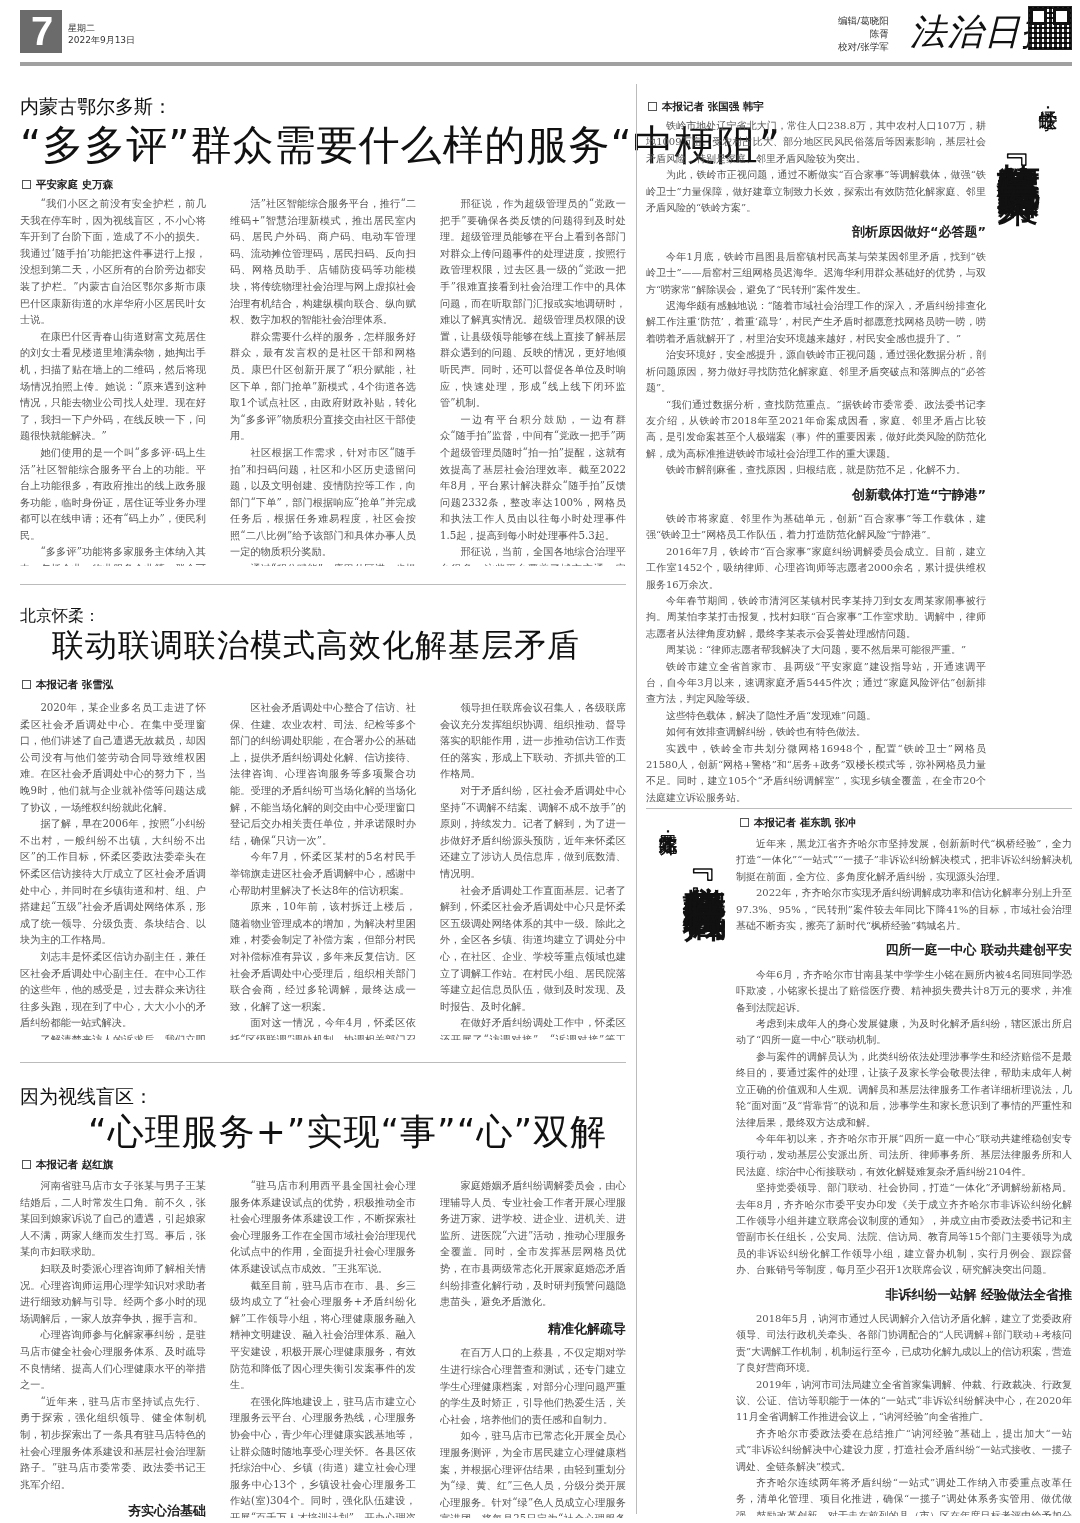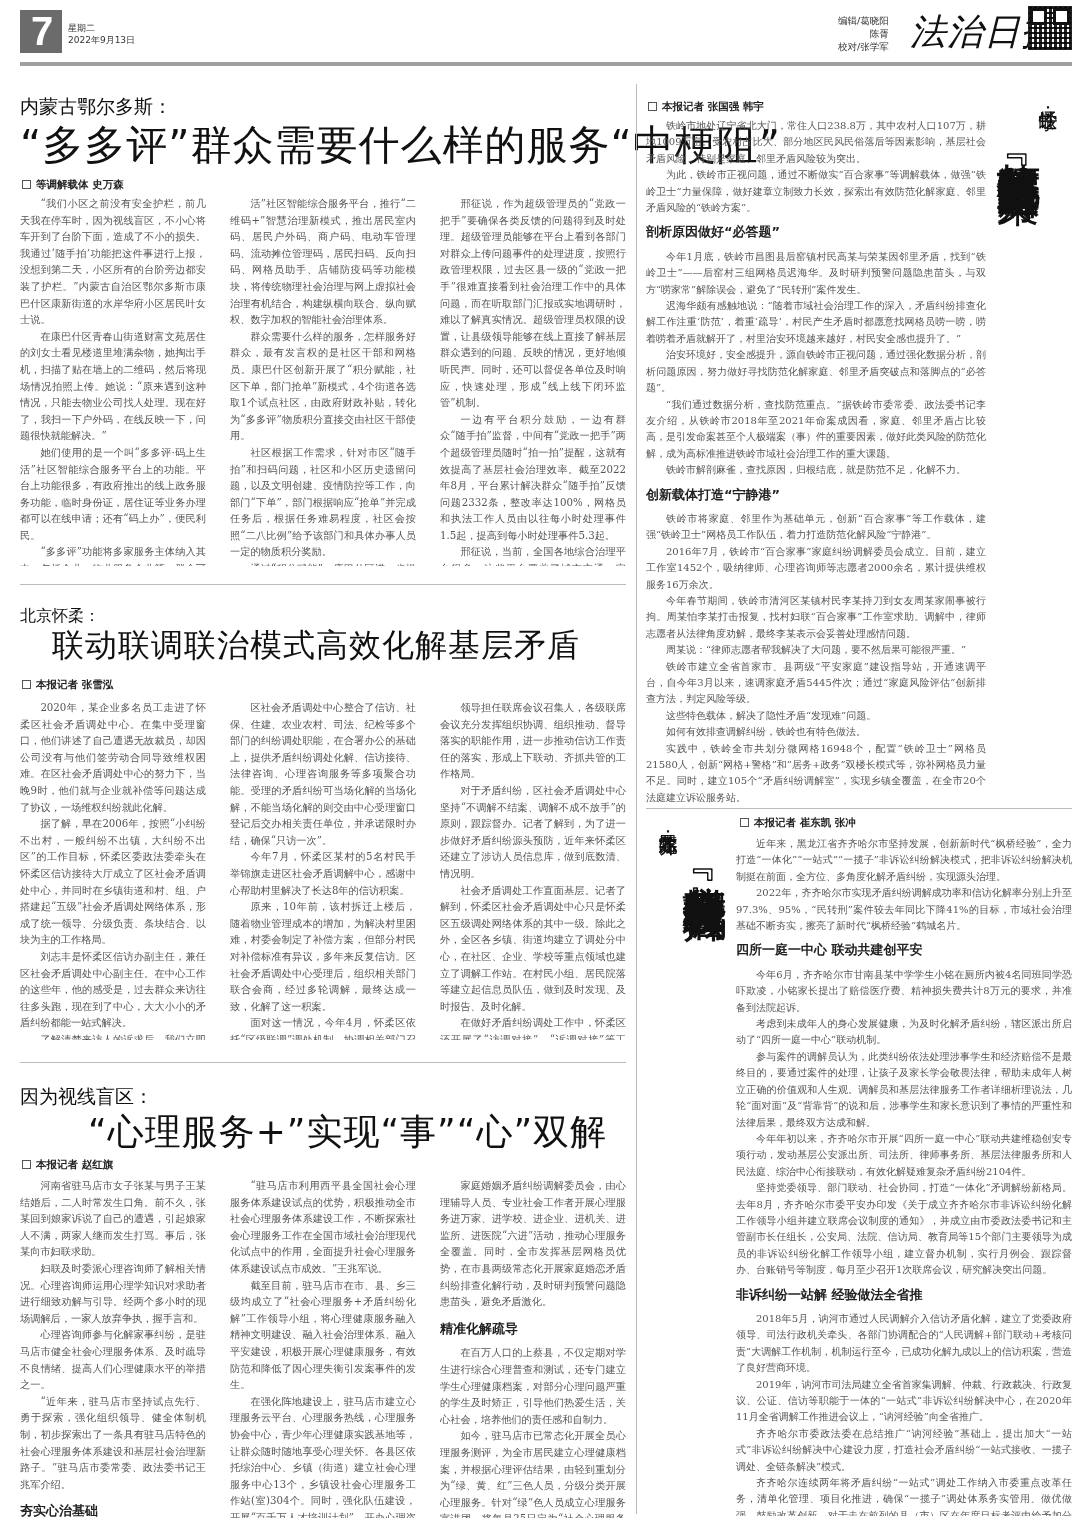--- a/index.html
+++ b/index.html
@@ -25,21 +25,21 @@
   .mast-rule { position: absolute; left: 20px; top: 62px; width: 1052px; height: 4px; background: #a0a0a0; }
 
   
   .kicker { position: absolute; font-size: 19px; color: #111; font-family: "DejaVu Sans", sans-serif; }
   .headline { position: absolute; font-size: 38px; color: #111; font-family: "DejaVu Sans", sans-serif; letter-spacing: 1px; white-space: nowrap; }
   .byline { position: absolute; font-size: 10.5px; color: #222; font-weight: bold; }
   .byline .box { display: inline-block; width: 9px; height: 9px; border: 1px solid #555; margin-right: 5px; vertical-align: -1px; }
   .cols { position: absolute; display: flex; gap: 24px; }
   .col { flex: 1; font-size: 10.2px; line-height: 16.6px; color: #555; text-align: justify; overflow: hidden; font-family: "DejaVu Serif", serif; }
   .col p { text-indent: 2em; }
-  .subhead { font-family: "DejaVu Sans", sans-serif; font-weight: bold; color: #222; text-align: left; font-size: 13px; margin: 10px 0 8px; text-indent: 0 !important; }
+  .subhead { font-family: "DejaVu Sans", sans-serif; font-weight: bold; color: #222; text-align: right; font-size: 13px; margin: 10px 0 8px; text-indent: 0 !important; }
 
   .divider { position: absolute; left: 20px; height: 1px; background: #bbb; }
   .vdivider { position: absolute; width: 1px; background: #bbb; }
 
   
   .right-body { position: absolute; font-size: 10px; line-height: 16.4px; color: #555; text-align: justify; font-family: "DejaVu Serif", serif; }
   .right-body p { text-indent: 2em; }
   .right-body .subhead { font-size: 13px; margin: 8px 0 8px; }
   .vert-kicker { position: absolute; writing-mode: vertical-rl; font-size: 19px; color: #111; letter-spacing: 0px; font-family: "DejaVu Sans", sans-serif; }
   .vert-head { position: absolute; writing-mode: vertical-rl; font-size: 44px; color: #111; letter-spacing: 1px; font-family: "DejaVu Sans", sans-serif; line-height: 50px; }
@@ -59,21 +59,21 @@
     <div>校对/张学军</div>
   </div>
   <div class="paper-name">法治日报</div>
   <div class="qr"></div>
   <div class="mast-rule"></div>
 </div>
 
 <div class="kicker" style="left:20px; top:94px;">内蒙古鄂尔多斯：</div>
 <div class="headline" style="left:20px; top:118px; font-size:41px;">“多多评”群众需要什么样的服务“中梗阻”</div>
 <div class="byline" style="left:22px; top:178px;">
-  <span class="box"></span><span>等调解载体 史万森</span>
+  <span class="box"></span><span>平安家庭 史万森</span>
 </div>
 <div class="cols" style="left:20px; top:196px; width:606px; height:370px;">
   <div class="col">
       <p>“我们小区之前没有安全护栏，前几天我在停车时，因为视线盲区，不小心将车开到了台阶下面，造成了不小的损失。我通过‘随手拍’功能把这件事进行上报，没想到第二天，小区所有的台阶旁边都安装了护栏。”内蒙古自治区鄂尔多斯市康巴什区康新街道的水岸华府小区居民叶女士说。</p>
       <p>在康巴什区青春山街道财富文苑居住的刘女士看见楼道里堆满杂物，她掏出手机，扫描了贴在墙上的二维码，然后将现场情况拍照上传。她说：“原来遇到这种情况，只能去物业公司找人处理。现在好了，我扫一下户外码，在线反映一下，问题很快就能解决。”</p>
       <p>她们使用的是一个叫“多多评·码上生活”社区智能综合服务平台上的功能。平台上功能很多，有政府推出的线上政务服务功能，临时身份证，居住证等业务办理都可以在线申请；还有“码上办”，便民利民。</p>
       <p>“多多评”功能将多家服务主体纳入其中，包括企业、物业服务企业等，群众可以按需选择，对服务质量进行评价。</p>
     </div>
   <div class="col">
       <p>活”社区智能综合服务平台，推行“二维码+”智慧治理新模式，推出居民室内码、居民户外码、商户码、电动车管理码、流动摊位管理码，居民扫码、反向扫码、网格员助手、店铺防疫码等功能模块，将传统物理社会治理与网上虚拟社会治理有机结合，构建纵横向联合、纵向赋权、数字加权的智能社会治理体系。</p>
@@ -102,21 +102,21 @@
       <p>了解清楚来访人的诉求后，我们立即启动了中心‘矛调联动’机制，部门快速‘叫应’，责任人及时赶赴现场。在调处过程中，当事人的诉求被充分尊重，问题解决效率大大提高。</p>
     </div>
   <div class="col">
       <p>区社会矛盾调处中心整合了信访、社保、住建、农业农村、司法、纪检等多个部门的纠纷调处职能，在合署办公的基础上，提供矛盾纠纷调处化解、信访接待、法律咨询、心理咨询服务等多项聚合功能。受理的矛盾纠纷可当场化解的当场化解，不能当场化解的则交由中心受理窗口登记后交办相关责任单位，并承诺限时办结，确保“只访一次”。</p>
       <p>今年7月，怀柔区某村的5名村民手举锦旗走进区社会矛盾调解中心，感谢中心帮助村里解决了长达8年的信访积案。</p>
       <p>原来，10年前，该村拆迁上楼后，随着物业管理成本的增加，为解决村里困难，村委会制定了补偿方案，但部分村民对补偿标准有异议，多年来反复信访。区社会矛盾调处中心受理后，组织相关部门联合会商，经过多轮调解，最终达成一致，化解了这一积案。</p>
       <p>面对这一情况，今年4月，怀柔区依托“区级联调”调处机制，协调相关部门召开联席会议，共同研判，形成化解方案，推动该积案成功化解。</p>
     </div>
   <div class="col">
       <p>领导担任联席会议召集人，各级联席会议充分发挥组织协调、组织推动、督导落实的职能作用，进一步推动信访工作责任的落实，形成上下联动、齐抓共管的工作格局。</p>
-      <p>对于矛盾纠纷，区社会矛盾调处中心坚持“不调解不结案、调解不成不放手”的原则，跟踪督办。记者了解到，为了进一步做好矛盾纠纷源头预防，近年来怀柔区还建立了涉访人员信息库，做到底数清、情况明。</p>
+      <p>对于矛盾纠纷，区社会矛盾调处中心坚持“不调解不结案、调解不成不放手”的原则，持续发力。记者了解到，为了进一步做好矛盾纠纷源头预防，近年来怀柔区还建立了涉访人员信息库，做到底数清、情况明。</p>
       <p>社会矛盾调处工作直面基层。记者了解到，怀柔区社会矛盾调处中心只是怀柔区五级调处网络体系的其中一级。除此之外，全区各乡镇、街道均建立了调处分中心，在社区、企业、学校等重点领域也建立了调解工作站。在村民小组、居民院落等建立起信息员队伍，做到及时发现、及时报告、及时化解。</p>
       <p>在做好矛盾纠纷调处工作中，怀柔区还开展了“访调对接”、“诉调对接”等工作，构建起多元化解矛盾纠纷工作体系。</p>
     </div>
 </div>
 <div class="divider" style="top:1062px; width:606px;"></div>
 
 <div class="kicker" style="left:20px; top:1084px;">因为视线盲区：</div>
 <div class="headline" style="left:88px; top:1108px; font-size:36px;">“心理服务+”实现“事”“心”双解</div>
 <div class="byline" style="left:22px; top:1158px;">
   <span class="box"></span><span>本报记者 赵红旗</span>
@@ -144,21 +144,21 @@
 
 <div class="vdivider" style="left:636px; top:84px; height:1430px;"></div>
 
 <div class="byline" style="left:648px; top:100px;">
   <span class="box"></span><span>本报记者 张国强 韩宇</span>
 </div>
 <div class="right-body" style="left:646px; top:118px; width:340px; height:696px; overflow:hidden;">
     <p>铁岭市地处辽宁省北大门，常住人口238.8万，其中农村人口107万，耕地1009万亩。受农村占比大、部分地区民风民俗落后等因素影响，基层社会矛盾风险，特别是家庭、邻里矛盾风险较为突出。</p>
     <p>为此，铁岭市正视问题，通过不断做实“百合家事”等调解载体，做强“铁岭卫士”力量保障，做好建章立制致力长效，探索出有效防范化解家庭、邻里矛盾风险的“铁岭方案”。</p>
     <div class="subhead">剖析原因做好“必答题”</div>
-    <p>今年1月底，铁岭市昌图县后窑镇村民高某与荣某因邻里矛盾，找到“铁岭卫士”——后窑村三组网格员迟海华。及时研判预警问题隐患苗头，与双方“唠家常”解除误会，避免了“民转刑”案件发生。</p>
+    <p>今年1月底，铁岭市昌图县后窑镇村民高某与荣某因邻里矛盾，找到“铁岭卫士”——后窑村三组网格员迟海华。迟海华利用群众基础好的优势，与双方“唠家常”解除误会，避免了“民转刑”案件发生。</p>
     <p>迟海华颇有感触地说：“随着市域社会治理工作的深入，矛盾纠纷排查化解工作注重‘防范’，着重‘疏导’，村民产生矛盾时都愿意找网格员唠一唠，唠着唠着矛盾就解开了，村里治安环境越来越好，村民安全感也提升了。”</p>
     <p>治安环境好，安全感提升，源自铁岭市正视问题，通过强化数据分析，剖析问题原因，努力做好寻找防范化解家庭、邻里矛盾突破点和落脚点的“必答题”。</p>
     <p>“我们通过数据分析，查找防范重点。”据铁岭市委常委、政法委书记李友介绍，从铁岭市2018年至2021年命案成因看，家庭、邻里矛盾占比较高，是引发命案甚至个人极端案（事）件的重要因素，做好此类风险的防范化解，成为高标准推进铁岭市域社会治理工作的重大课题。</p>
     <p>铁岭市解剖麻雀，查找原因，归根结底，就是防范不足，化解不力。</p>
     <div class="subhead">创新载体打造“宁静港”</div>
     <p>铁岭市将家庭、邻里作为基础单元，创新“百合家事”等工作载体，建强“铁岭卫士”网格员工作队伍，着力打造防范化解风险“宁静港”。</p>
     <p>2016年7月，铁岭市“百合家事”家庭纠纷调解委员会成立。目前，建立工作室1452个，吸纳律师、心理咨询师等志愿者2000余名，累计提供维权服务16万余次。</p>
     <p>今年春节期间，铁岭市清河区某镇村民李某持刀到女友周某家闹事被行拘。周某怕李某打击报复，找村妇联“百合家事”工作室求助。调解中，律师志愿者从法律角度劝解，最终李某表示会妥善处理感情问题。</p>
     <p>周某说：“律师志愿者帮我解决了大问题，要不然后果可能很严重。”</p>
     <p>铁岭市建立全省首家市、县两级“平安家庭”建设指导站，开通速调平台，自今年3月以来，速调家庭矛盾5445件次；通过“家庭风险评估”创新排查方法，判定风险等级。</p>

